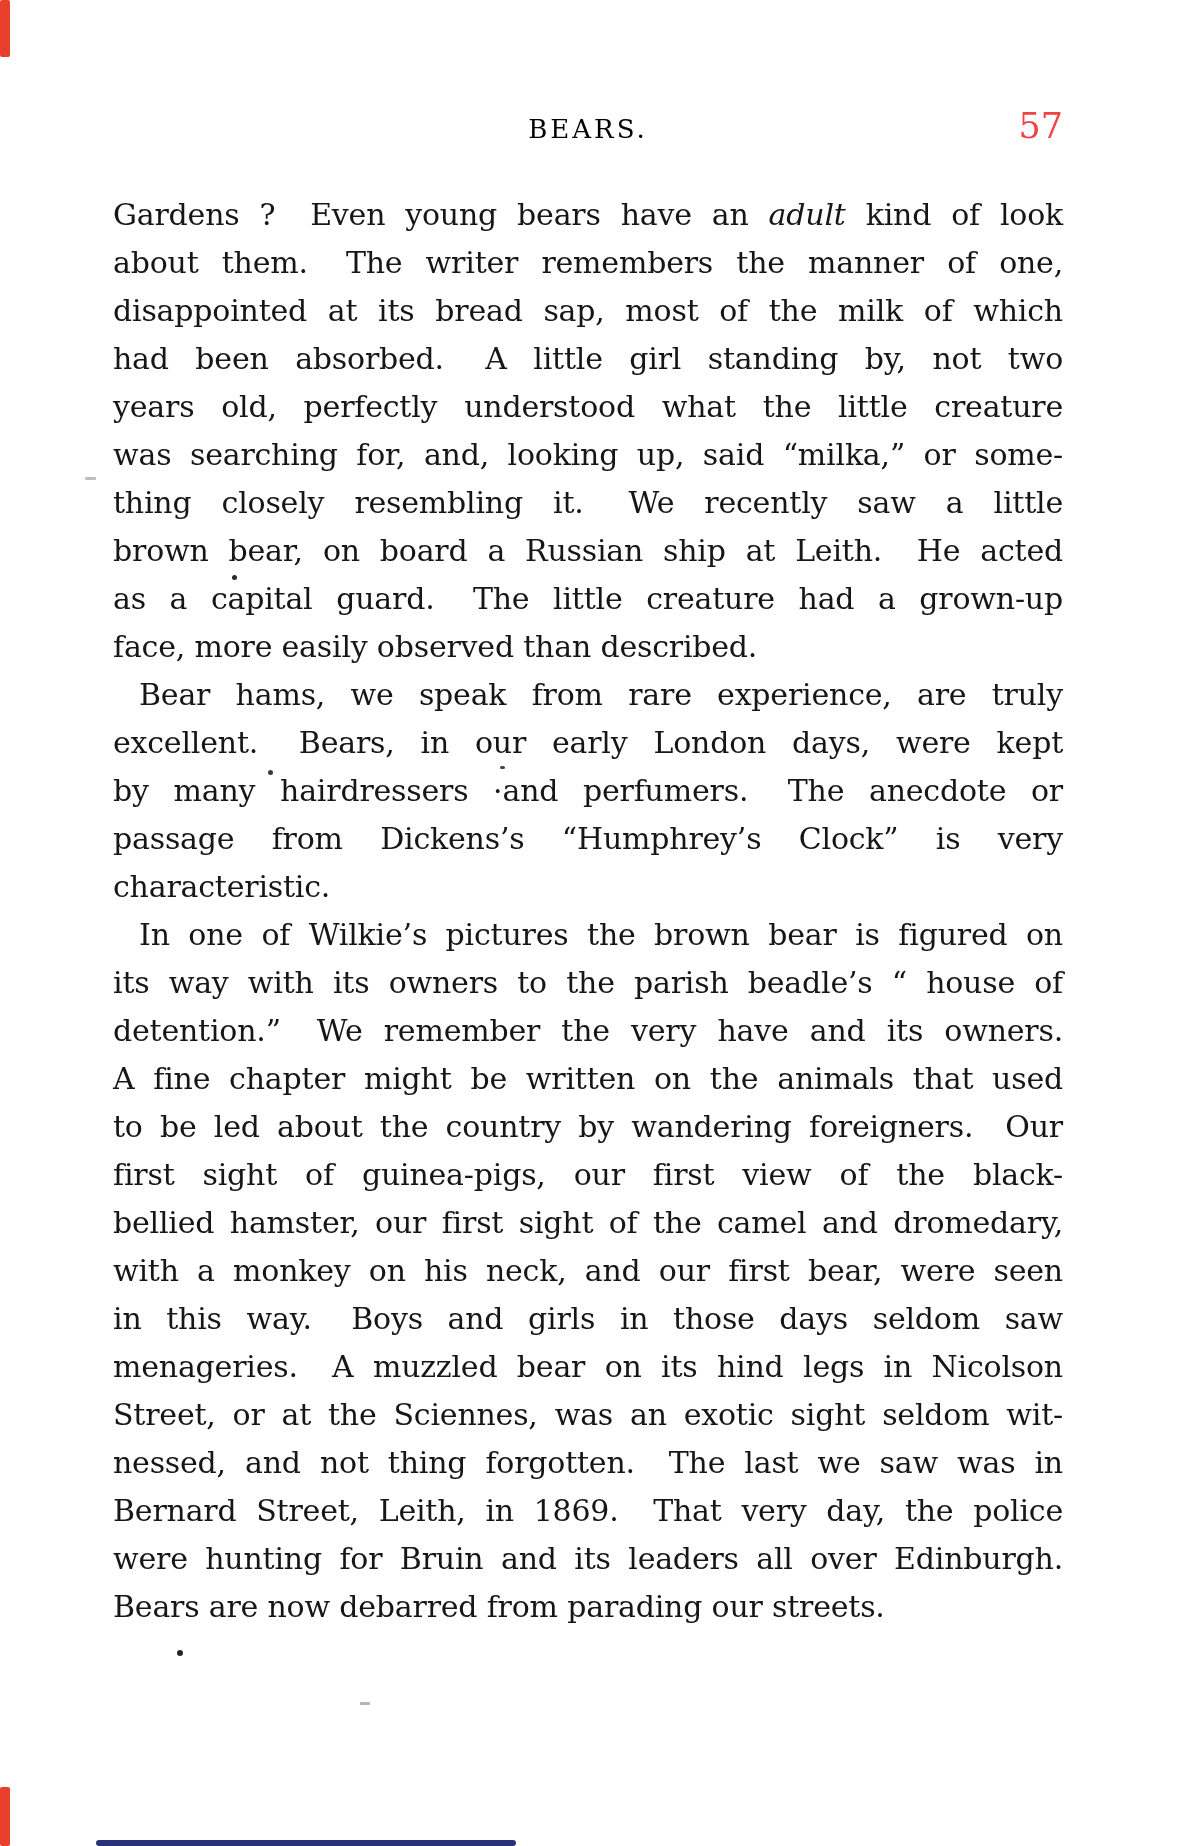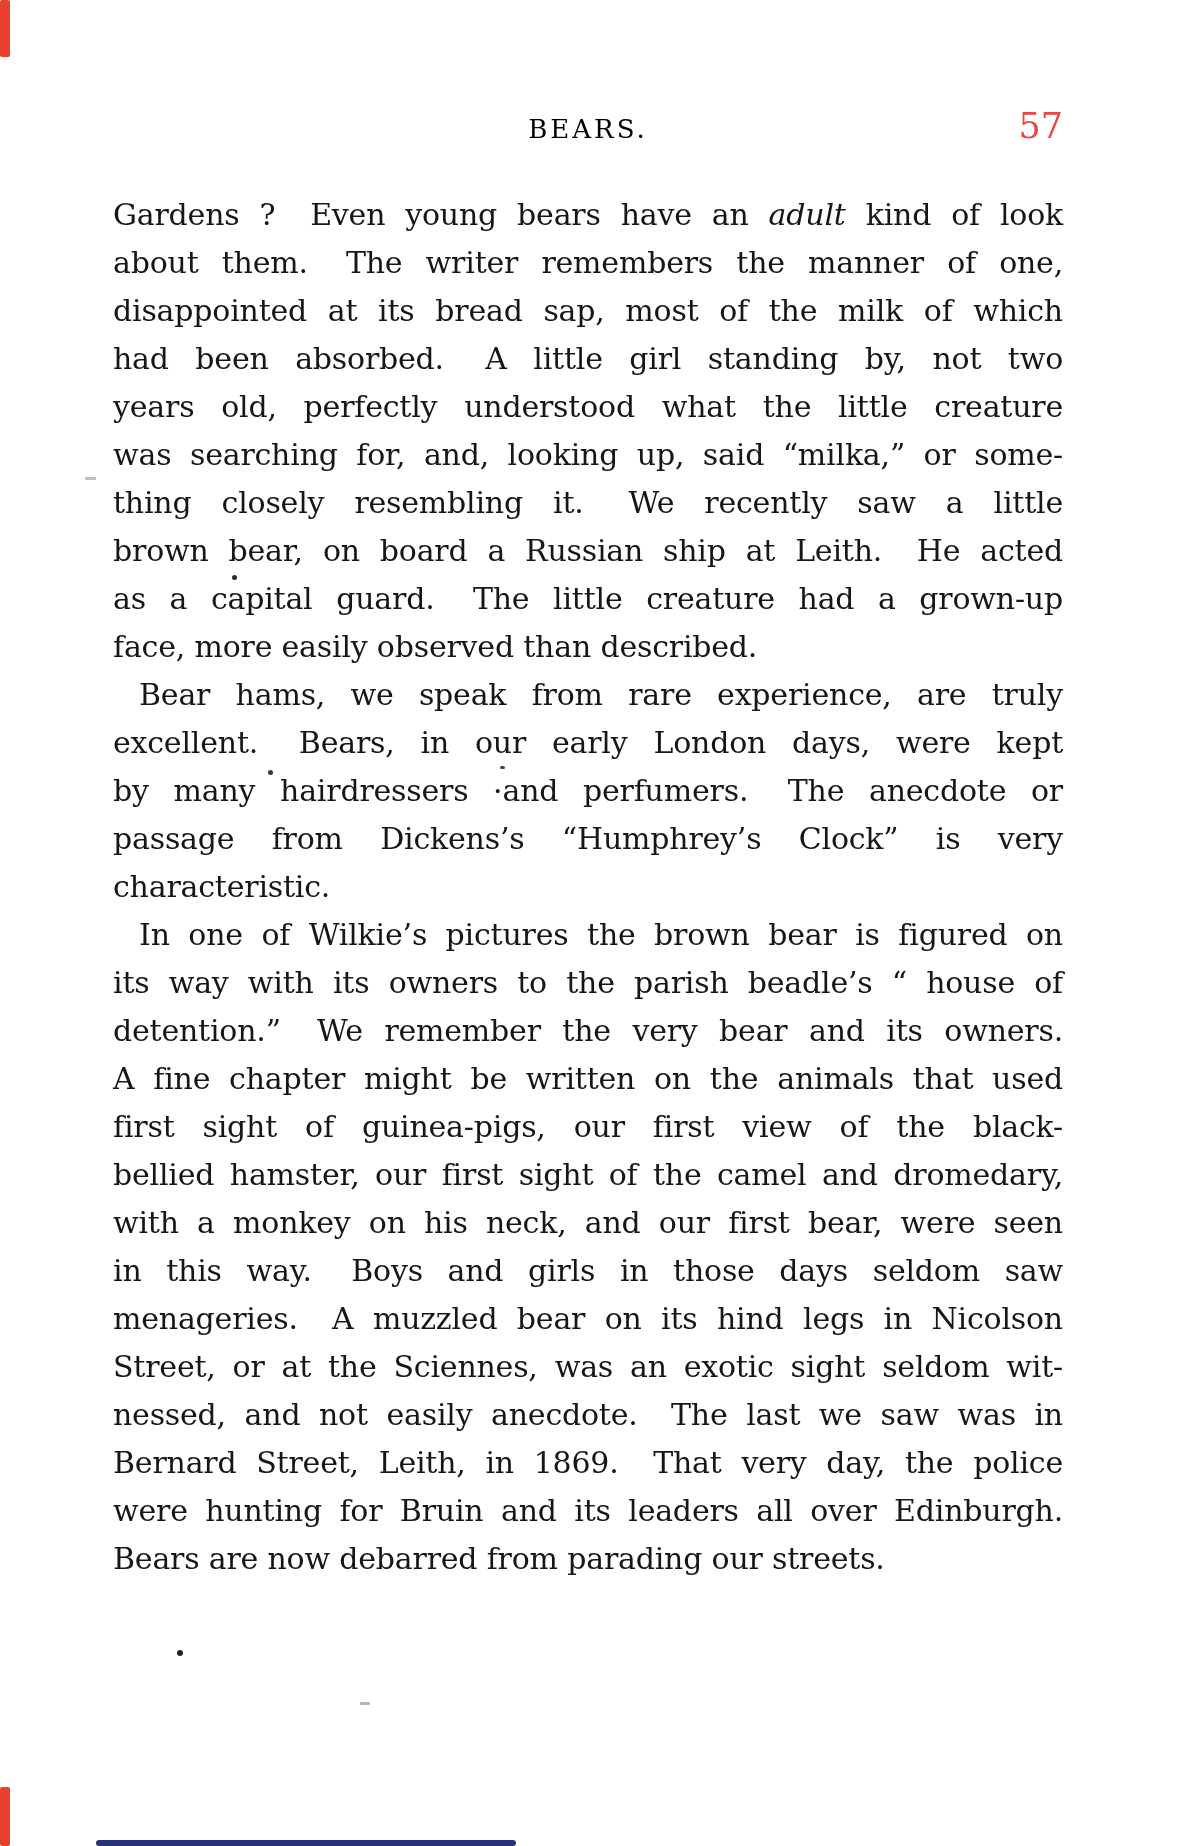--- a/index.html
+++ b/index.html
@@ -69,29 +69,30 @@
       <div class="line"><span>brown bear, on board a Russian ship at Leith.  He acted</span></div>
       <div class="line"><span>as a capital guard.  The little creature had a grown-up</span></div>
       <div class="line end"><span>face, more easily observed than described.</span></div>
       <div class="line indent"><span>Bear hams, we speak from rare experience, are truly</span></div>
       <div class="line"><span>excellent.  Bears, in our early London days, were kept</span></div>
       <div class="line"><span>by many hairdressers ·and perfumers.  The anecdote or</span></div>
       <div class="line"><span>passage from Dickens’s “Humphrey’s Clock” is very</span></div>
       <div class="line end"><span>characteristic.</span></div>
       <div class="line indent"><span>In one of Wilkie’s pictures the brown bear is figured on</span></div>
       <div class="line"><span>its way with its owners to the parish beadle’s “ house of</span></div>
-      <div class="line"><span>detention.”  We remember the very bear and its owners.</span></div>
+      <div class="line"><span>detention.”  We remember the very have and its owners.</span></div>
       <div class="line"><span>A fine chapter might be written on the animals that used</span></div>
+      <div class="line"><span>to be led about the country by wandering foreigners.  Our</span></div>
       <div class="line"><span>first sight of guinea-pigs, our first view of the black-</span></div>
       <div class="line"><span>bellied hamster, our first sight of the camel and dromedary,</span></div>
       <div class="line"><span>with a monkey on his neck, and our first bear, were seen</span></div>
       <div class="line"><span>in this way.  Boys and girls in those days seldom saw</span></div>
       <div class="line"><span>menageries.  A muzzled bear on its hind legs in Nicolson</span></div>
       <div class="line"><span>Street, or at the Sciennes, was an exotic sight seldom wit-</span></div>
-      <div class="line"><span>nessed, and not easily anecdote.  The last we saw was in</span></div>
+      <div class="line"><span>nessed, and not thing forgotten.  The last we saw was in</span></div>
       <div class="line"><span>Bernard Street, Leith, in 1869.  That very day, the police</span></div>
       <div class="line"><span>were hunting for Bruin and its leaders all over Edinburgh.</span></div>
       <div class="line end"><span>Bears are now debarred from parading our streets.</span></div>
     </div>
 <div class="artifact" style="left: 0px; top: 0px; width: 10px; height: 57px; background: rgb(232, 64, 44); border-radius: 2px;"></div>
     <div class="artifact" style="left: 0px; top: 1787px; width: 10px; height: 59px; background: rgb(232, 64, 44); border-radius: 2px;"></div>
     <div class="artifact" style="left: 96px; top: 1840px; width: 420px; height: 6px; background: rgb(41, 49, 122); border-radius: 3px;"></div>
     <div class="artifact" style="left: 232px; top: 575px; width: 5px; height: 5px; background: rgb(42, 42, 42); border-radius: 3px;"></div>
     <div class="artifact" style="left: 268px; top: 770px; width: 5px; height: 5px; background: rgb(58, 58, 58); border-radius: 3px;"></div>
     <div class="artifact" style="left: 500px; top: 766px; width: 5px; height: 3px; background: rgb(68, 68, 68); border-radius: 2px;"></div>

